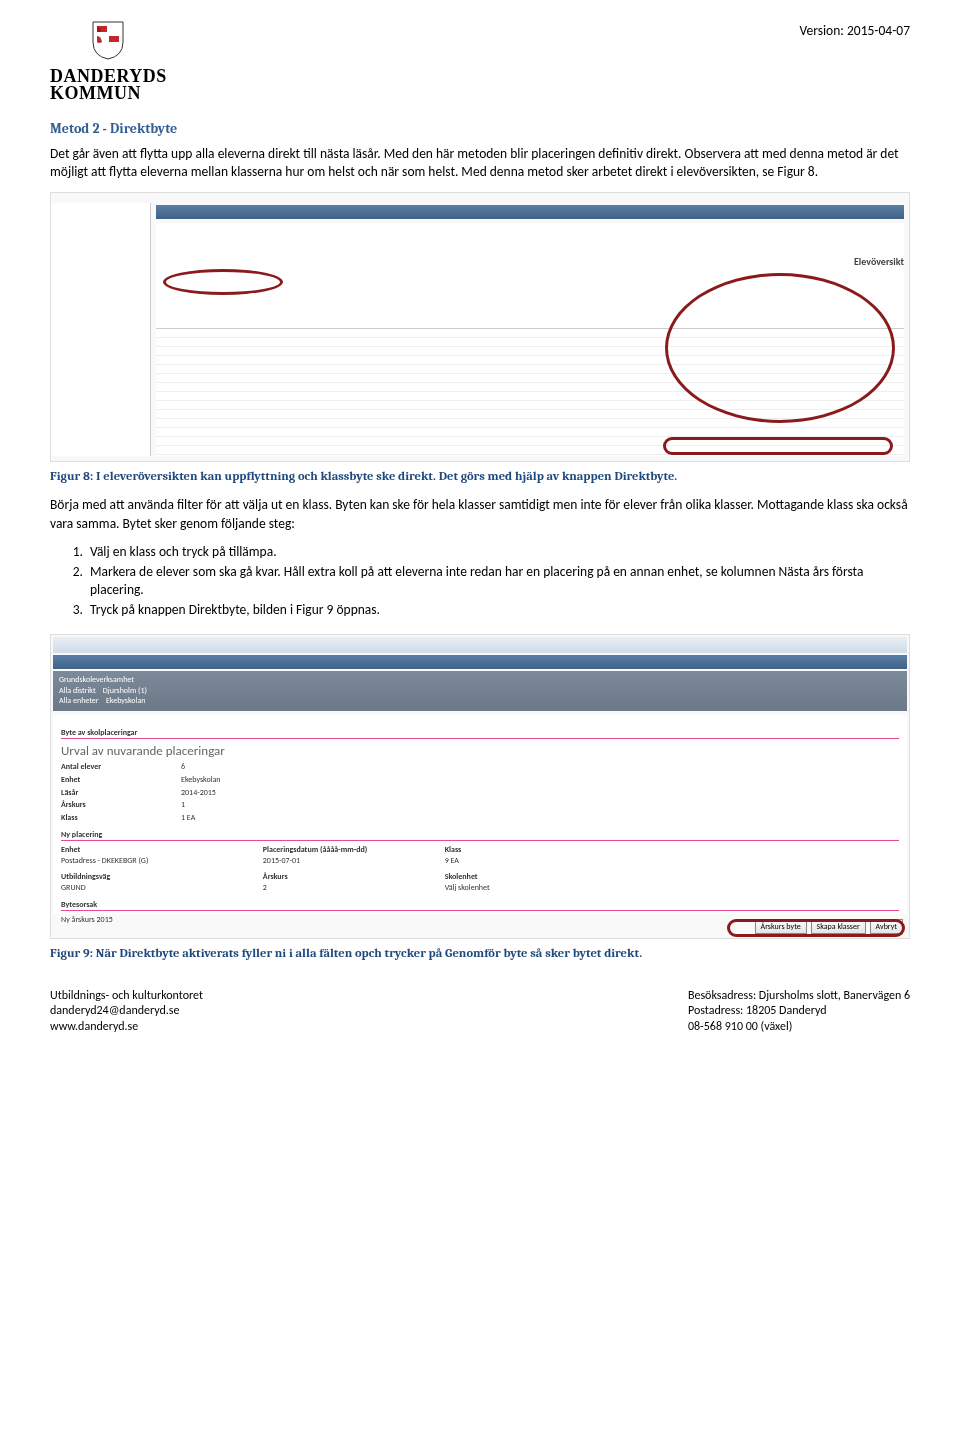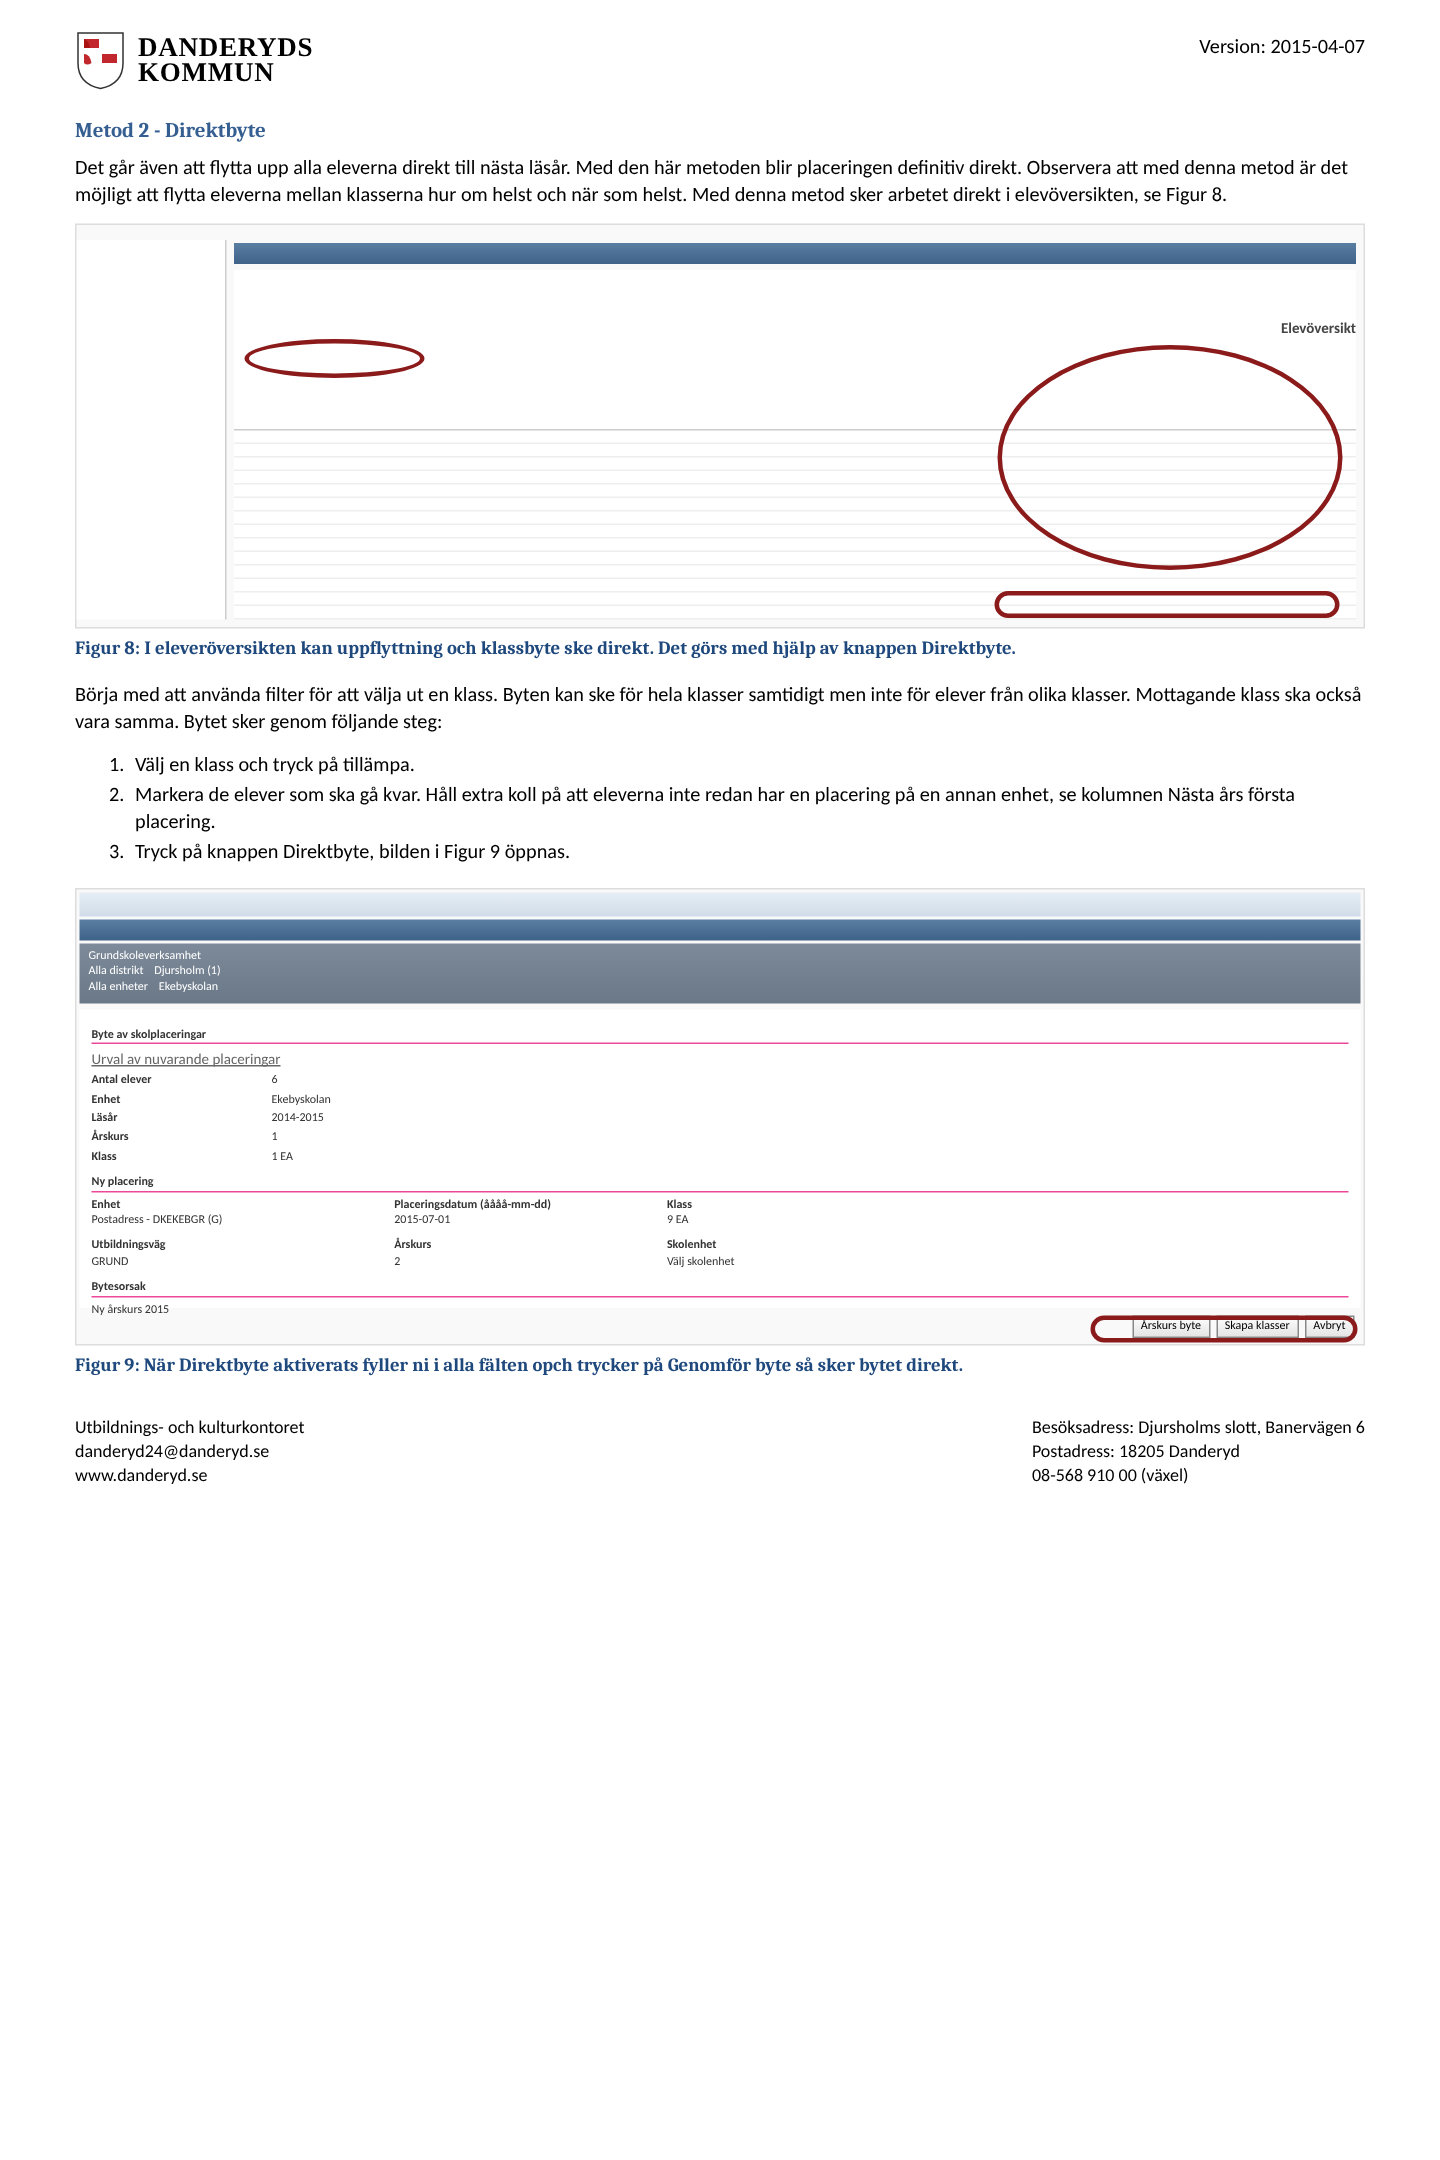--- a/index.html
+++ b/index.html
@@ -1,18 +1,18 @@
 <!DOCTYPE html>
 <html><head>
 <meta charset="utf-8">
 <style>
   * { box-sizing: border-box; margin: 0; padding: 0; }
   body { font-family: Calibri, Arial, sans-serif; width: 960px; margin: 0 auto; background: #fff; padding: 20px 50px 30px; color: #000; font-size: 13.5px; line-height: 1.35; }
   .header-row { display: flex; justify-content: space-between; align-items: flex-start; margin-bottom: 18px; }
-  .logo-block { display: flex; align-items: center; gap: 8px; }
+  .logo-block { display: flex; align-items: center; gap: 8px; flex-direction: column; }
   .logo-shield { width: 34px; height: 40px; }
   .logo-text { font-family: "Times New Roman", serif; font-size: 18px; font-weight: bold; line-height: 0.95; letter-spacing: 0.5px; }
   .version { font-size: 13.5px; margin-top: 2px; }
   h2.method-title { font-family: Cambria, "Times New Roman", serif; color: #365F91; font-size: 14px; font-weight: bold; margin-bottom: 6px; }
   .body-para { margin-bottom: 10px; }
   .figure-img { width: 100%; background: #f9f9f9; border: 1px solid #ddd; margin: 6px 0; position: relative; overflow: hidden; }
   .fig1 { height: 270px; }
   .fig2 { height: 305px; padding-left: 42px; }
   
   .mock-sidebar { position:absolute; top:10px; left:0; width:100px; bottom:5px; background:#fff; border-right:1px solid #ccc; font-size:6px; color:#555;}
@@ -105,21 +105,21 @@
 <div class="figure-img fig2">
   <div class="mock2-bar"></div>
   <div class="mock2-blue"></div>
   <div class="mock2-gray">
     <div>Grundskoleverksamhet</div>
     <div><span>Alla distrikt</span> &nbsp;&nbsp; <span>Djursholm  (1)</span></div>
     <div><span>Alla enheter</span> &nbsp;&nbsp; <span>Ekebyskolan</span></div>
   </div>
   <div class="mock2-body">
     <div class="mock2-sec">Byte av skolplaceringar</div>
-    <div style="font-size:10px;color:#666;text-decoration:underline;">Urval av nuvarande placeringar</div>
+    <div style="font-size:13px;color:#666;">Urval av nuvarande placeringar</div>
     <div class="mock2-field"><b>Antal elever</b><span>6</span></div>
     <div class="mock2-field"><b>Enhet</b><span>Ekebyskolan</span></div>
     <div class="mock2-field"><b>Läsår</b><span>2014-2015</span></div>
     <div class="mock2-field"><b>Årskurs</b><span>1</span></div>
     <div class="mock2-field"><b>Klass</b><span>1 EA</span></div>
     <div class="mock2-sec">Ny placering</div>
     <div class="mock2-field">
       <span style="display:inline-block;width:200px;"><b>Enhet</b><br><span>Postadress - DKEKEBGR (G)</span></span>
       <span style="display:inline-block;width:180px;"><b>Placeringsdatum (åååå-mm-dd)</b><br><span>2015-07-01</span></span>
       <span style="display:inline-block;"><b>Klass</b><br><span>9 EA</span></span>

